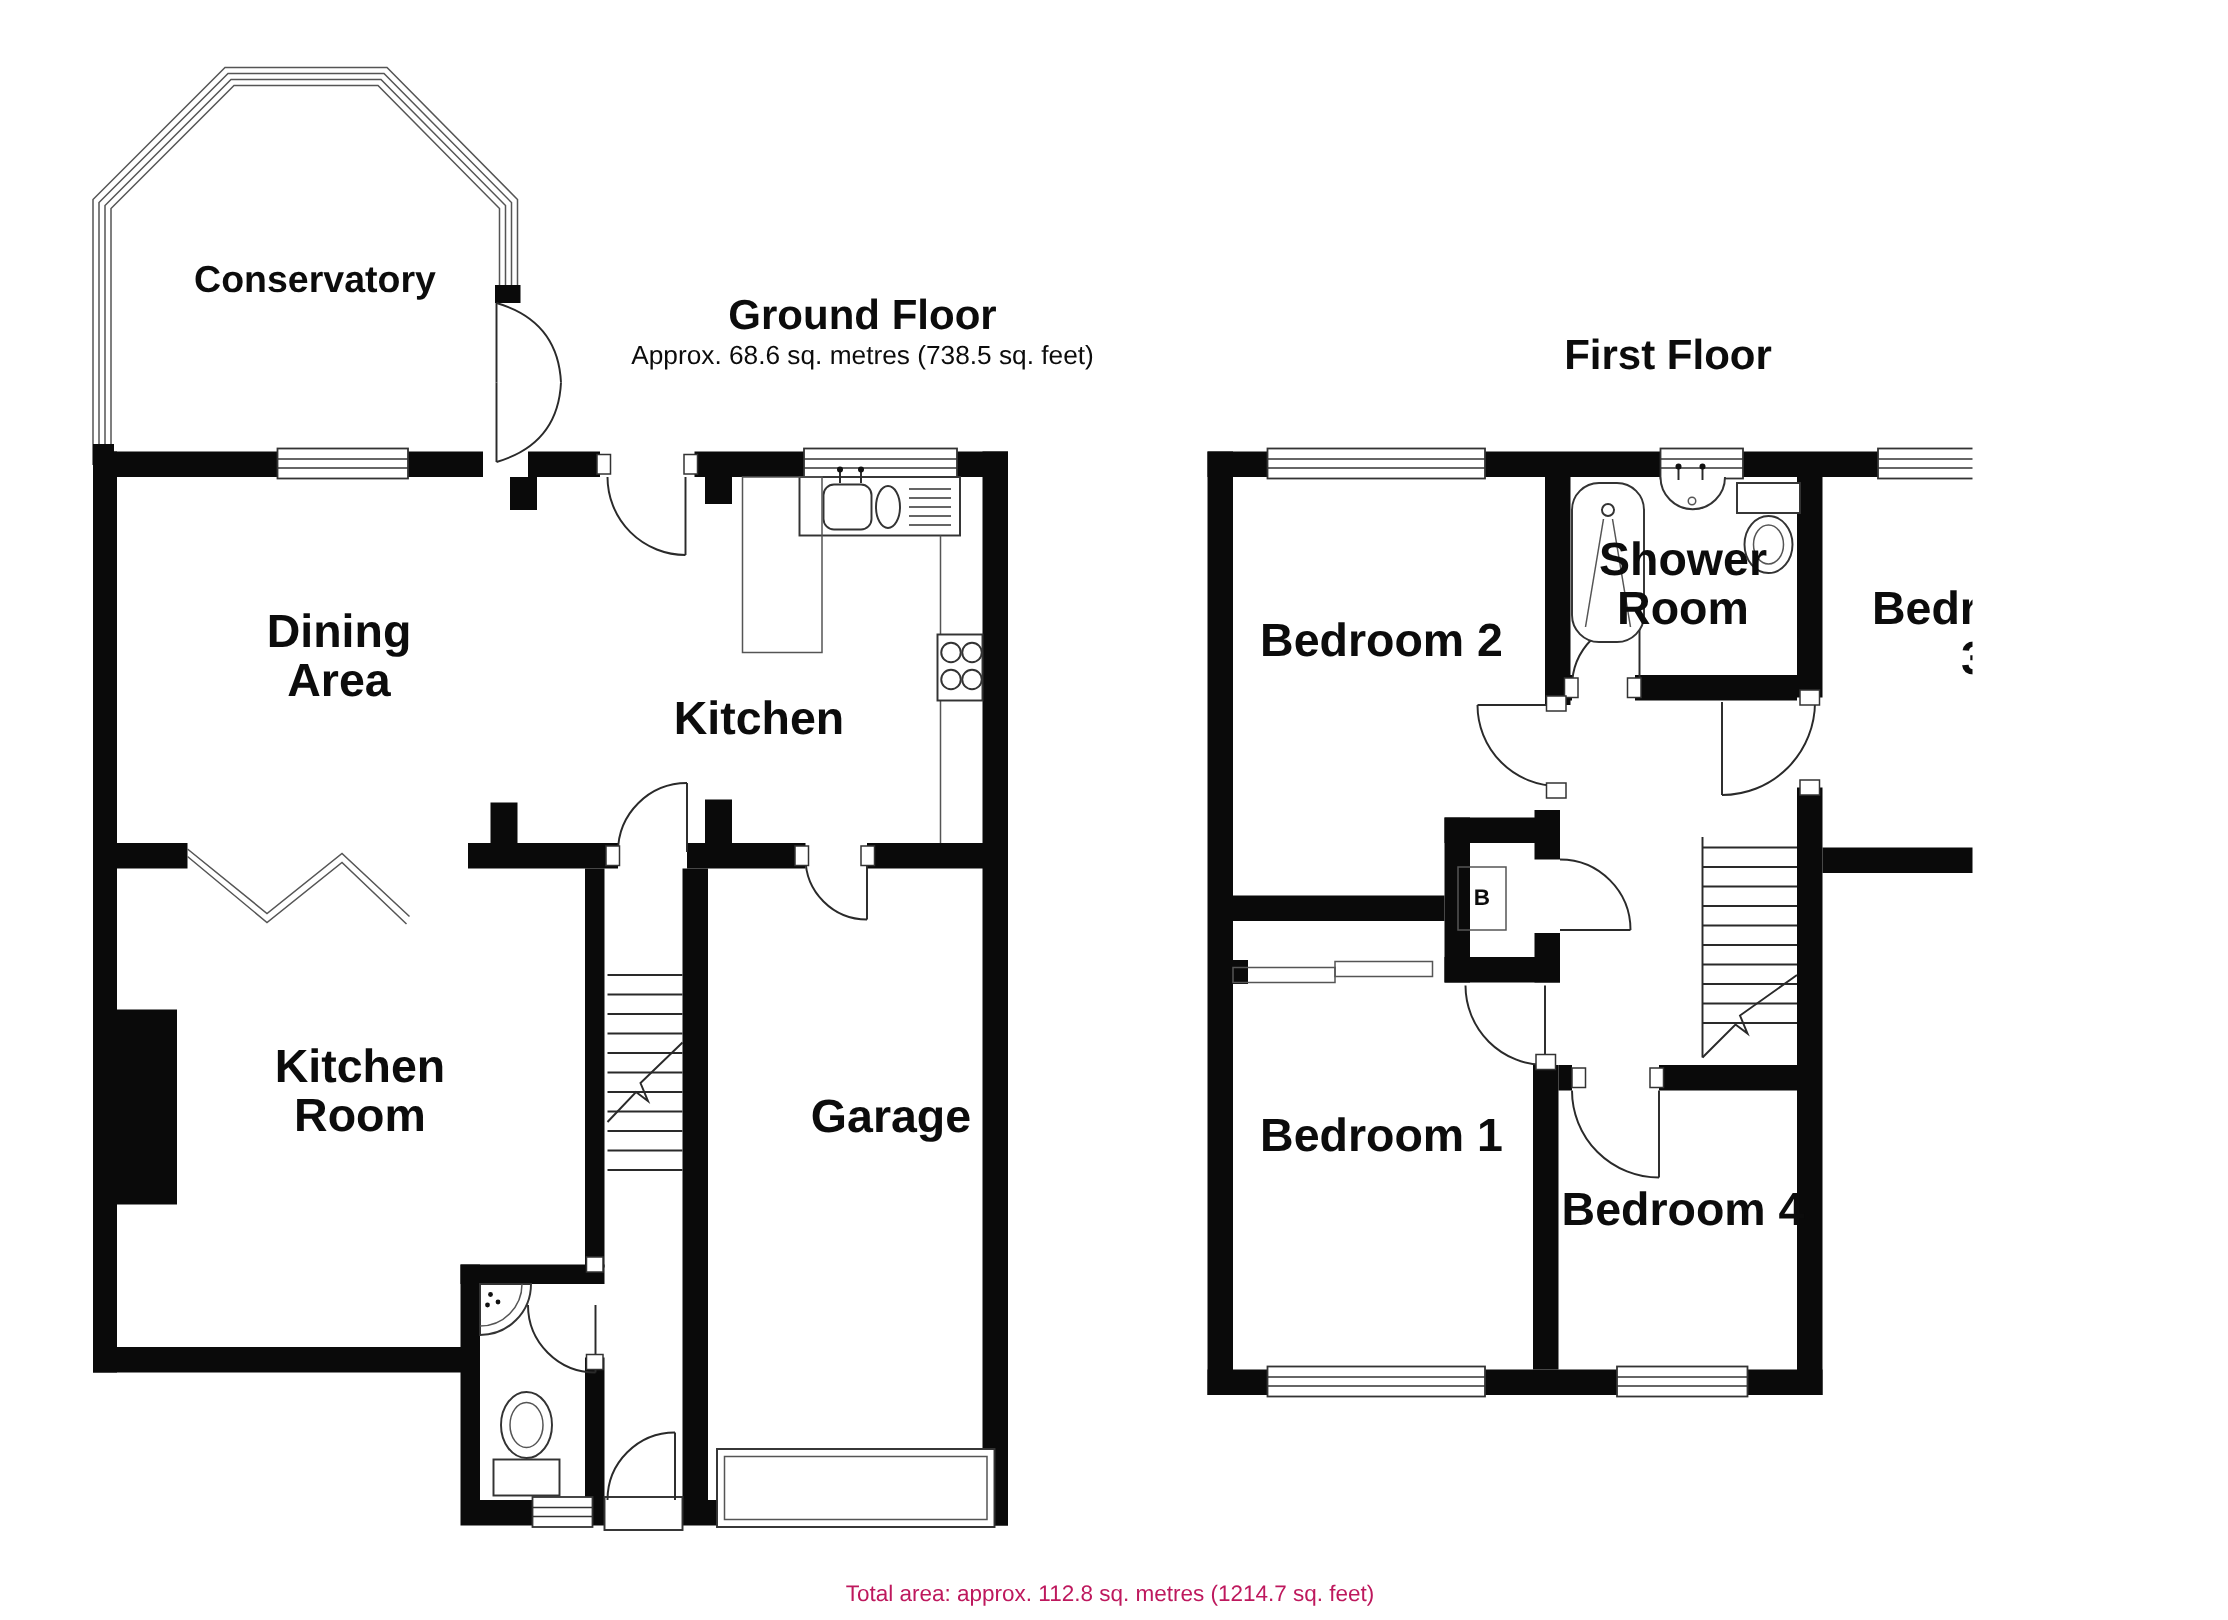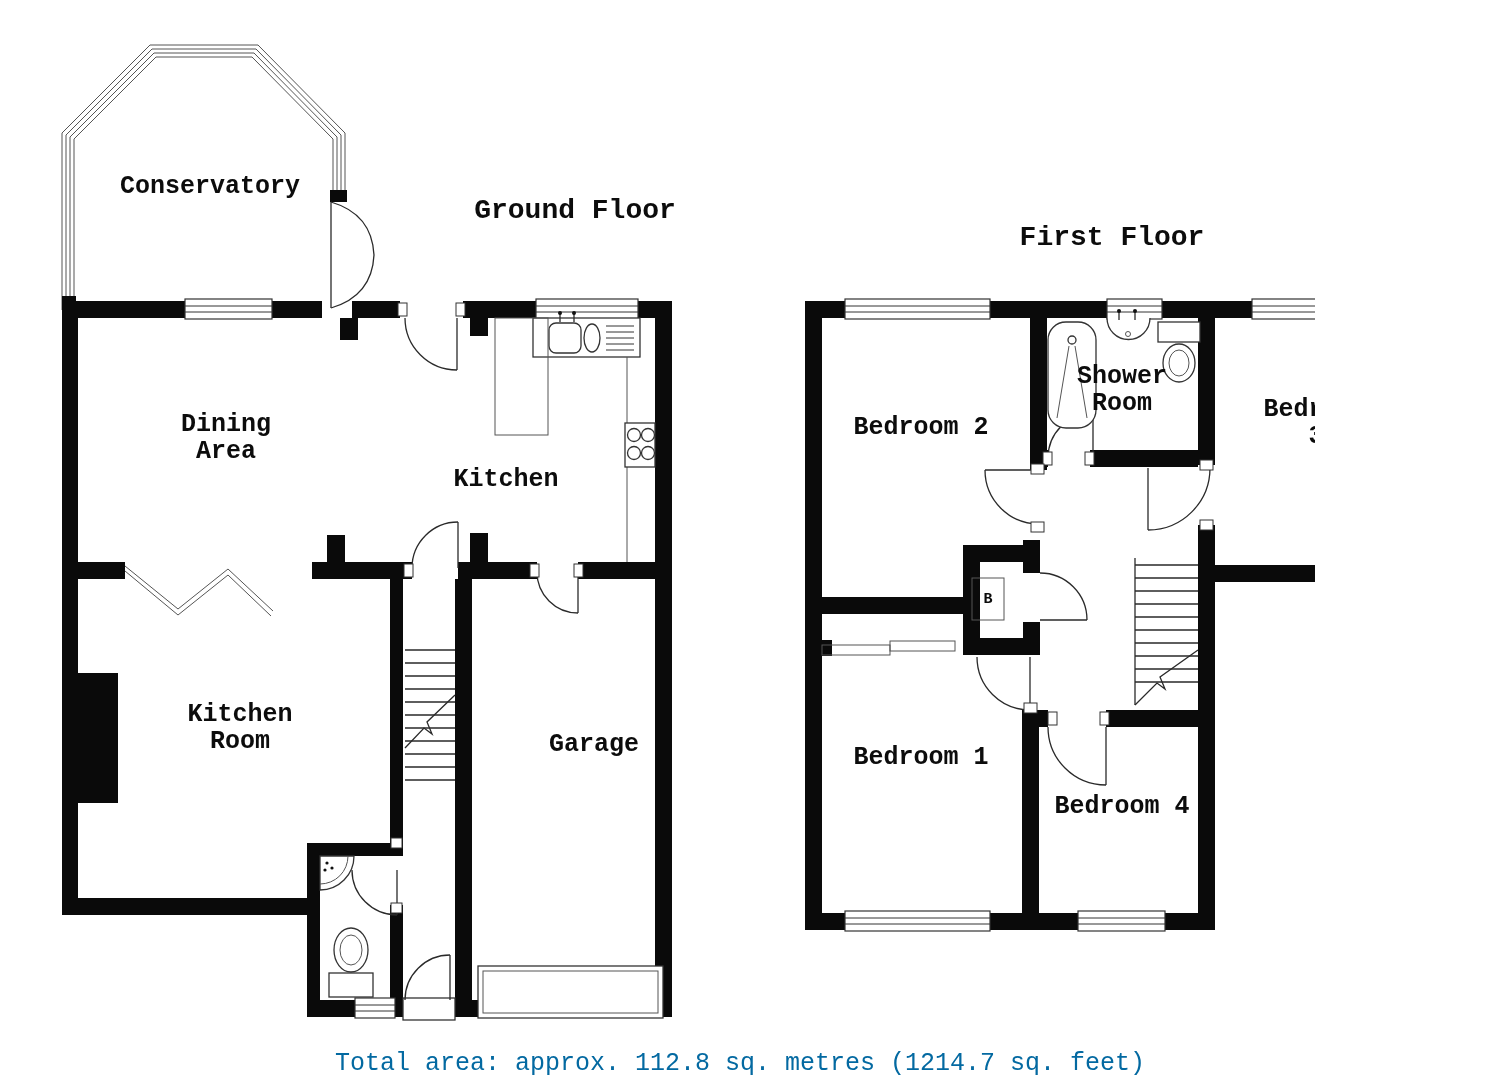--- a/index.html
+++ b/index.html
@@ -1,34 +1,34 @@
 <!DOCTYPE html>
 <html><head>
 <meta charset="utf-8">
 <style>
   html,body{margin:0;padding:0;background:#fff;}
   #stage{position:relative;width:1315px;height:1080px;background:#fff;overflow:hidden;
-         font-family:Liberation Mono, monospace;color:#111;}
+         font-family:Liberation Sans, sans-serif;color:#111;}
   svg{position:absolute;left:0;top:0;}
   .w{fill:#0a0a0a;stroke:none;}
   .ln{stroke:#2a2a2a;stroke-width:1.3;fill:none;}
   .thin{stroke:#555;stroke-width:1;fill:none;}
   .win{fill:#fff;stroke:#333;stroke-width:1.2;}
   .winline{stroke:#333;stroke-width:1;}
   .jamb{fill:#fff;stroke:#333;stroke-width:1;}
   .fix{fill:#fff;stroke:#333;stroke-width:1.3;}
   .label{position:absolute;transform:translate(-50%,-50%);font-weight:bold;
-         font-size:25px;line-height:1.06;text-align:center;white-space:pre-line;color:#0c0c0c;}
+         font-size:31px;line-height:1.06;text-align:center;white-space:pre-line;color:#0c0c0c;}
   .label.small{font-size:25px;}
   .plan-title{position:absolute;transform:translate(-50%,-50%);font-weight:bold;
          font-size:28px;color:#0c0c0c;white-space:nowrap;}
   .plan-sub{position:absolute;transform:translate(-50%,-50%);font-size:17.5px;
          color:#0c0c0c;white-space:nowrap;}
   .b-label{position:absolute;transform:translate(-50%,-50%);font-weight:bold;font-size:15px;color:#0c0c0c;}
-  .total{position:absolute;transform:translate(-50%,-50%);font-size:25px;color:#0369a1;white-space:nowrap;}
+  .total{position:absolute;transform:translate(-50%,-50%);font-size:15px;color:#be185d;white-space:nowrap;}
 </style>
 </head>
 <body>
 
 <div id="stage">
 
 <svg width="1485" height="1080" viewBox="0 0 1485 1080">
 
   <g>
 
@@ -311,20 +311,21 @@
       <ellipse class="thin" cx="1179" cy="363" rx="10" ry="13"></ellipse>
     </g>
 
     <g>
       <rect class="thin" x="972" y="578" width="32" height="42"></rect>
     </g>
   </g>
 </svg>
 
 <div class="plan-title" style="left:575px;top:210px;">Ground Floor</div>
+<div class="plan-sub" style="left:575px;top:237px;">Approx. 68.6 sq. metres (738.5 sq. feet)</div>
 
 <div class="label small" style="left:210px;top:187px;">Conservatory</div>
 <div class="label" style="left:226px;top:438px;">Dining
 Area</div>
 <div class="label" style="left:506px;top:480px;">Kitchen</div>
 <div class="label" style="left:240px;top:728px;">Kitchen
 Room</div>
 <div class="label" style="left:578px;top:745px;margin-left:16px;">Garage</div>
 
 <div class="plan-title" style="left:1112px;top:237px;">First Floor</div>

